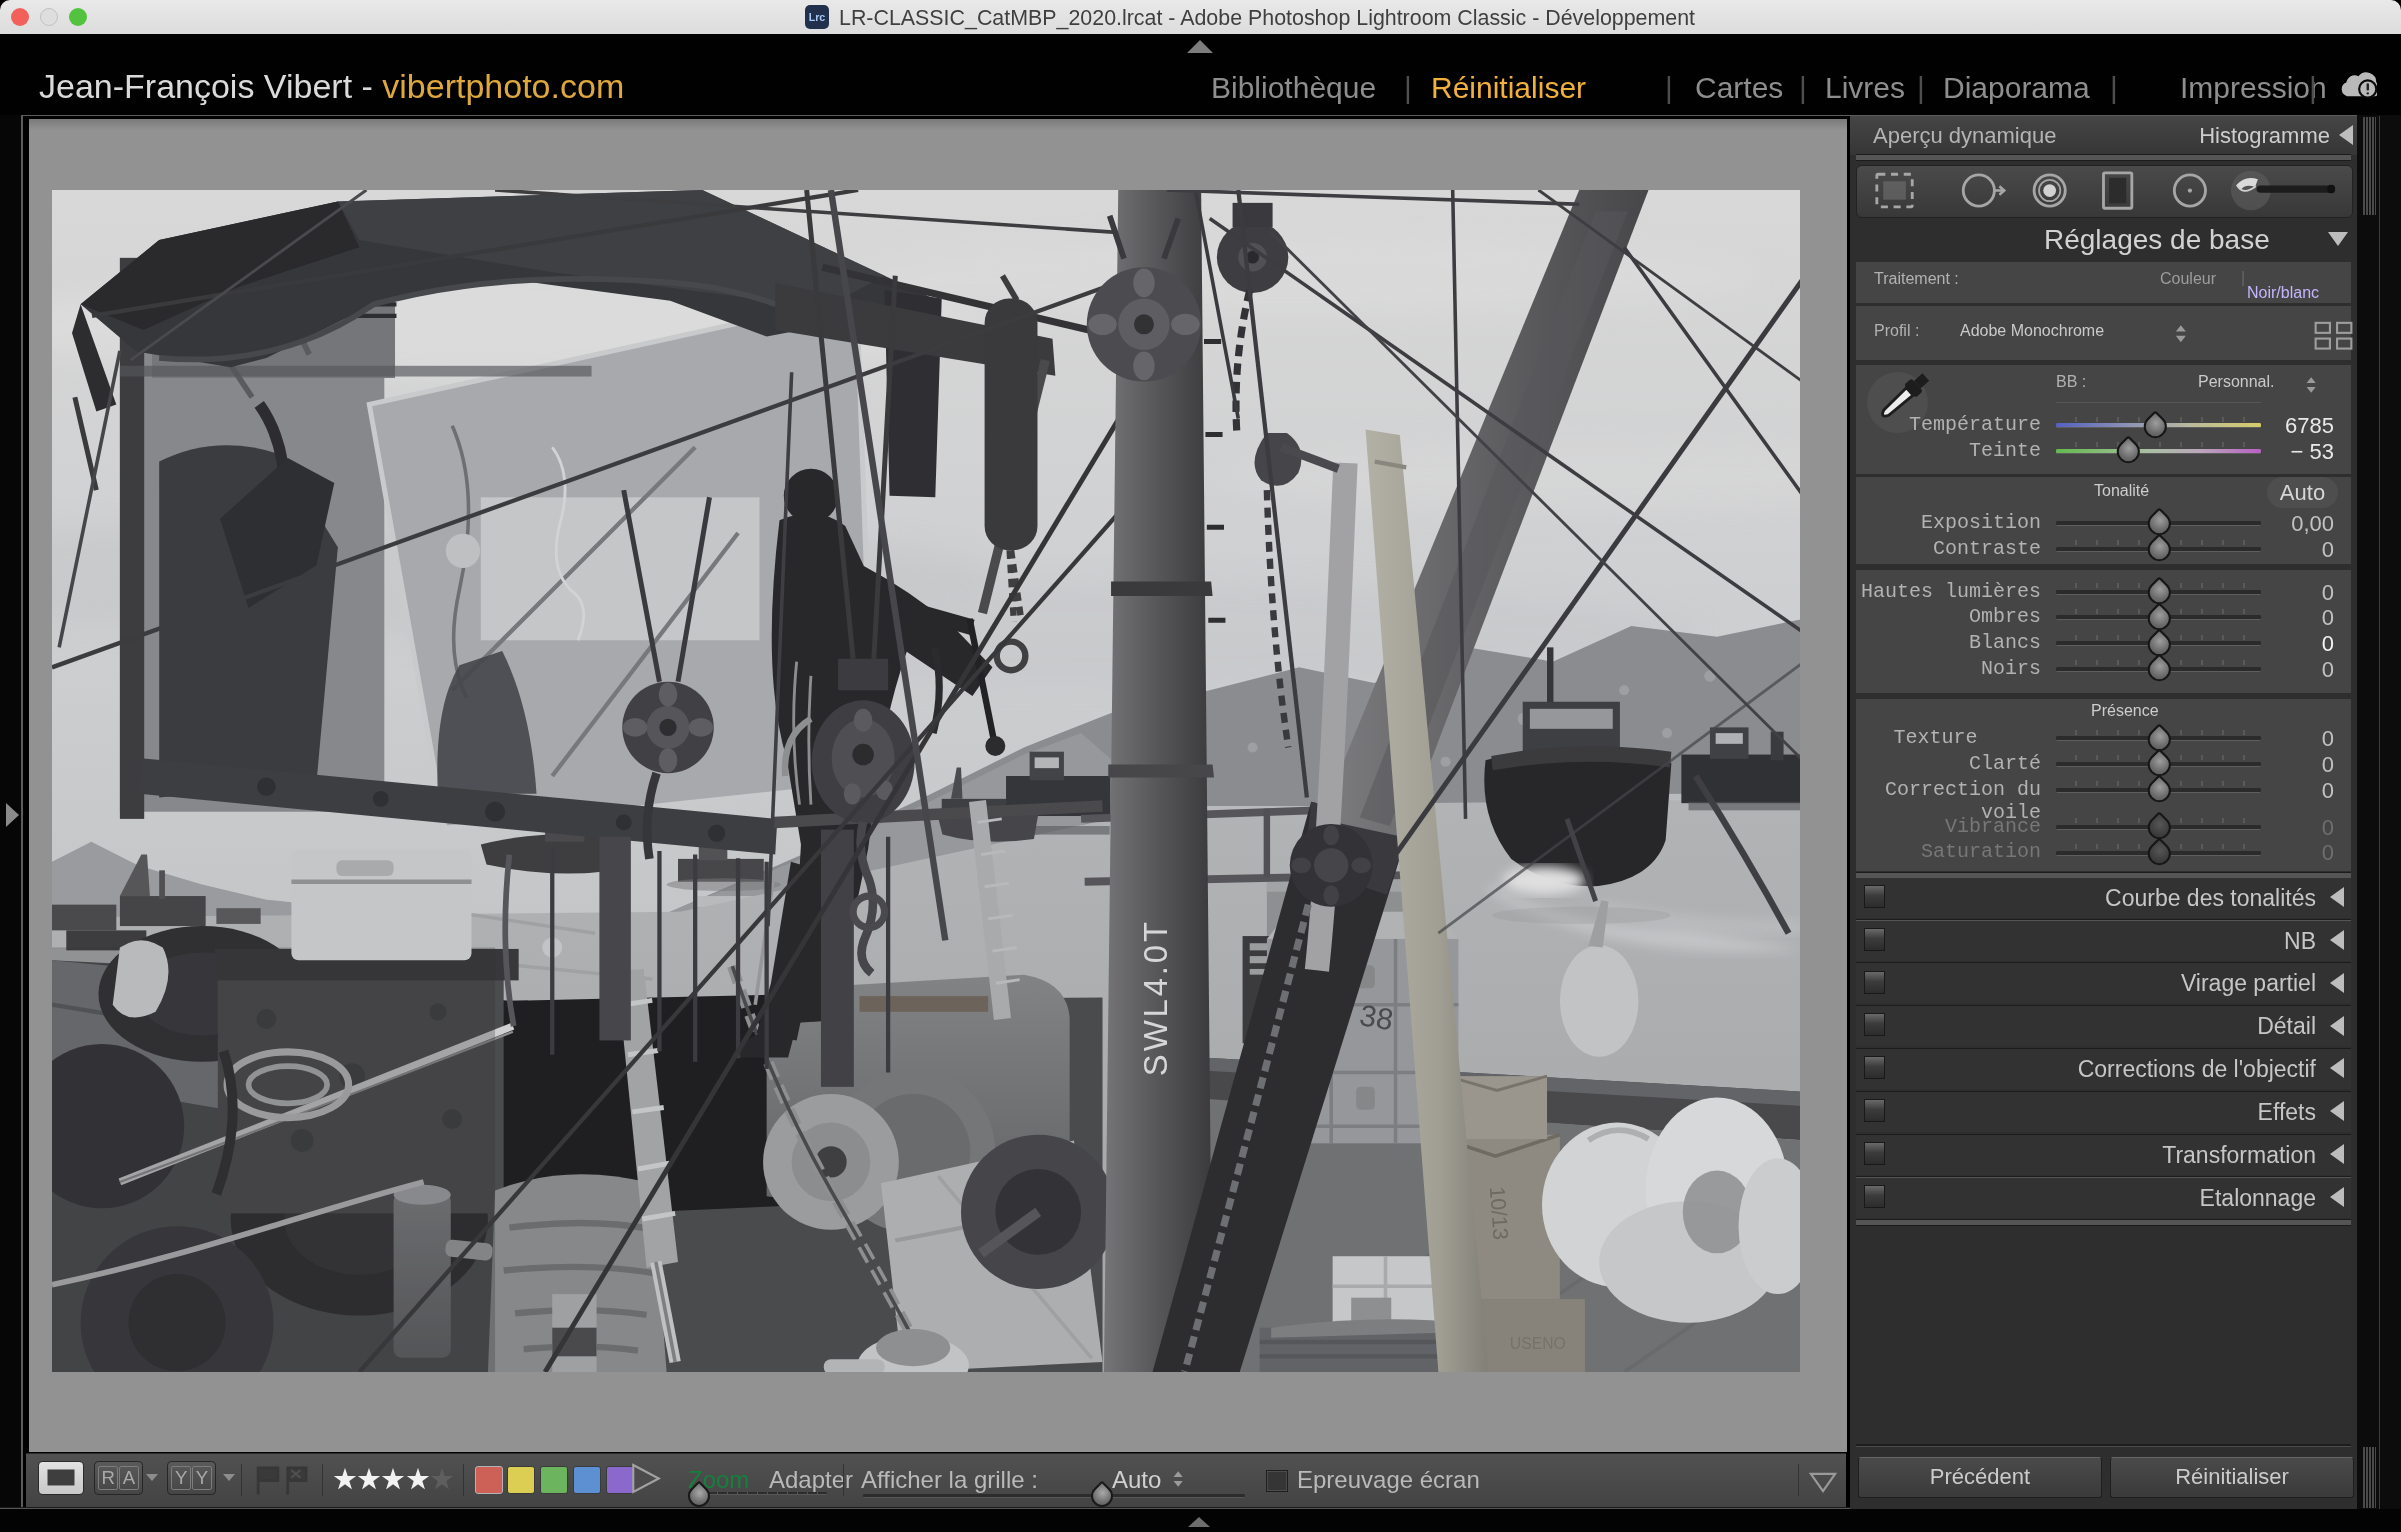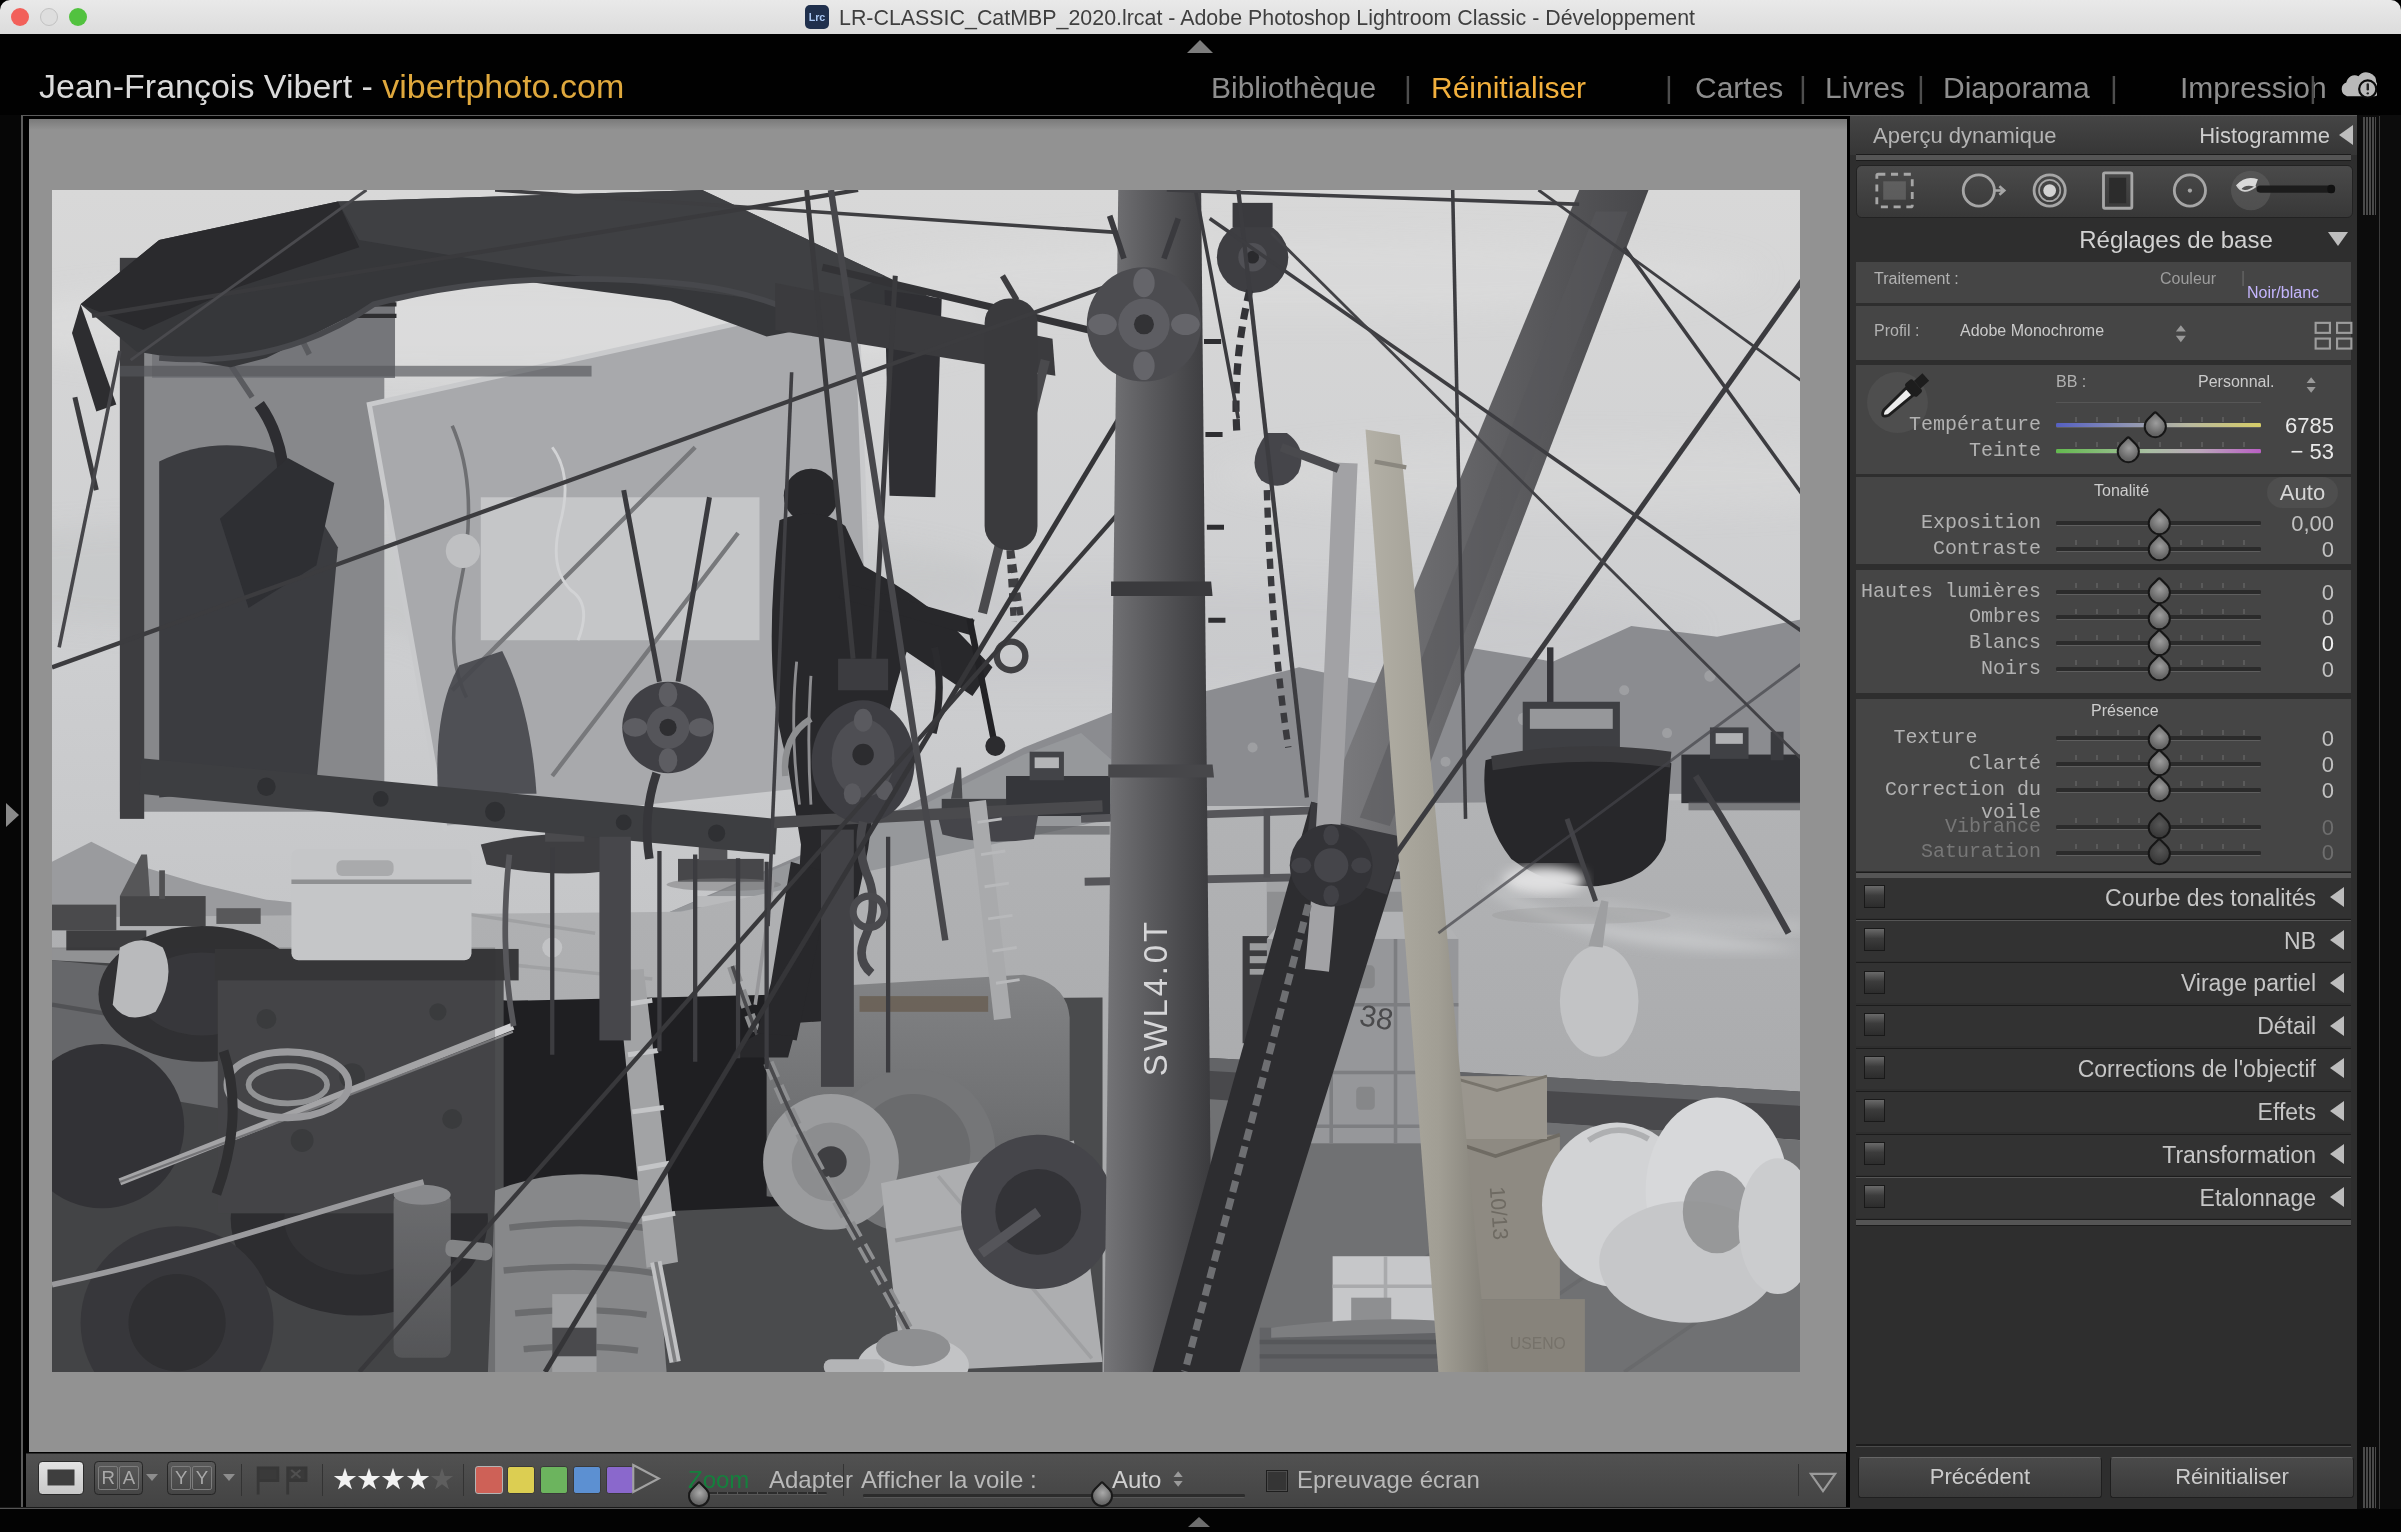--- a/index.html
+++ b/index.html
@@ -560,21 +560,21 @@
 <div class="abs chip" style="left:573px;background:#5c90d2;border:1.4px solid #3a3a3a;"></div>
 <div class="abs chip" style="left:606px;background:#8a68cc;border:1.4px solid #3a3a3a;"></div>
 <svg class="abs" style="left:629px;top:1462px;" width="34" height="33" viewBox="0 0 48 46">
     <path d="M6 4 L42 23 L6 42 Z" fill="#4c4c4c" stroke="#a2a2a2" stroke-width="3"></path>
   </svg>
 <div class="abs tbtxt" style="left:688px;color:#15803d;">Zoom</div>
 <div class="abs tbtxt" style="left:769px;">Adapter</div>
 <div class="abs sldtrack" style="left:688px;top:1492px;width:139px;background:repeating-linear-gradient(90deg,#2c2c2c 0 8.6px,#555 8.6px 10px);height:2.1px;"></div>
 <div class="abs sldknob" style="left:688px;top:1485px;"></div>
 <div class="abs tbsep" style="left:843px;"></div>
-<div class="abs tbtxt" style="left:861px;">Afficher la voile :</div>
+<div class="abs tbtxt" style="left:861px;">Afficher la grille :</div>
 <div class="abs tbtxt" style="left:1112px;color:#d0d0d0;">Auto</div>
 <svg class="abs" style="left:1171px;top:1469px;" width="14.3" height="20" viewBox="0 0 22 30">
     <path d="M4 12 L11 3 L18 12 Z M4 18 L11 27 L18 18 Z" fill="#9a9a9a"></path>
   </svg>
 <div class="abs sldtrack" style="left:863px;top:1494px;width:382px;"></div>
 <div class="abs sldknob" style="left:1091px;top:1485px;"></div>
 <div class="abs" style="left:1266px;top:1470px;width:20px;height:20px;background:#353535;border:1.4px solid #1e1e1e;box-shadow:inset 0 0 0 0.7px #555;"></div>
 <div class="abs tbtxt" style="left:1297px;">Epreuvage écran</div>
 <div class="abs tbsep" style="left:1798px;"></div>
 <svg class="abs" style="left:1808px;top:1471px;" width="30" height="23" viewBox="0 0 42 32">
@@ -616,21 +616,21 @@
 </g>
 <g>
       <circle cx="554" cy="36" r="28" fill="#606060" opacity=".55"></circle>
 <path d="M534 28 q12 -14 30 -8 l-4 11 q-14 -5 -20 4 z" fill="#dadada" stroke="none"></path>
 <path d="M534 28 q9 16 27 2" fill="none" stroke="#d2d2d2" stroke-width="2.5"></path>
 <rect x="562" y="29" width="108" height="10" rx="5" fill="#1c1c1c" stroke="none"></rect>
 <rect x="662" y="28" width="11" height="12" rx="5" fill="#111" stroke="none"></rect>
 </g>
 </svg>
 
-<div class="abs hdrLab" style="left:2044px;top:220px;width:264px;text-align:center;font-size:24px;color:#d2d2d2;">Réglages de base</div>
+<div class="abs hdrLab" style="left:2044px;top:220px;width:264px;text-align:left;font-size:28px;color:#d2d2d2;">Réglages de base</div>
 <div class="abs dtri" style="left:2328px;top:232px;"></div>
 
 <div class="abs prow" style="top:262px;height:41px;"></div>
 <div class="abs plab" style="left:1874px;top:270px;">Traitement :</div>
 <div class="abs plab" style="left:2160px;top:270px;color:#9d9d9d;">Couleur</div>
 <div class="abs plab" style="left:2241px;top:269px;color:#666;">|</div>
 <div class="abs plab" style="left:2247px;top:284px;color:#c4b5fd;">Noir/blanc</div>
 
 <div class="abs prow" style="top:306px;height:54px;"></div>
 <div class="abs plab" style="left:1874px;top:322px;">Profil :</div>

